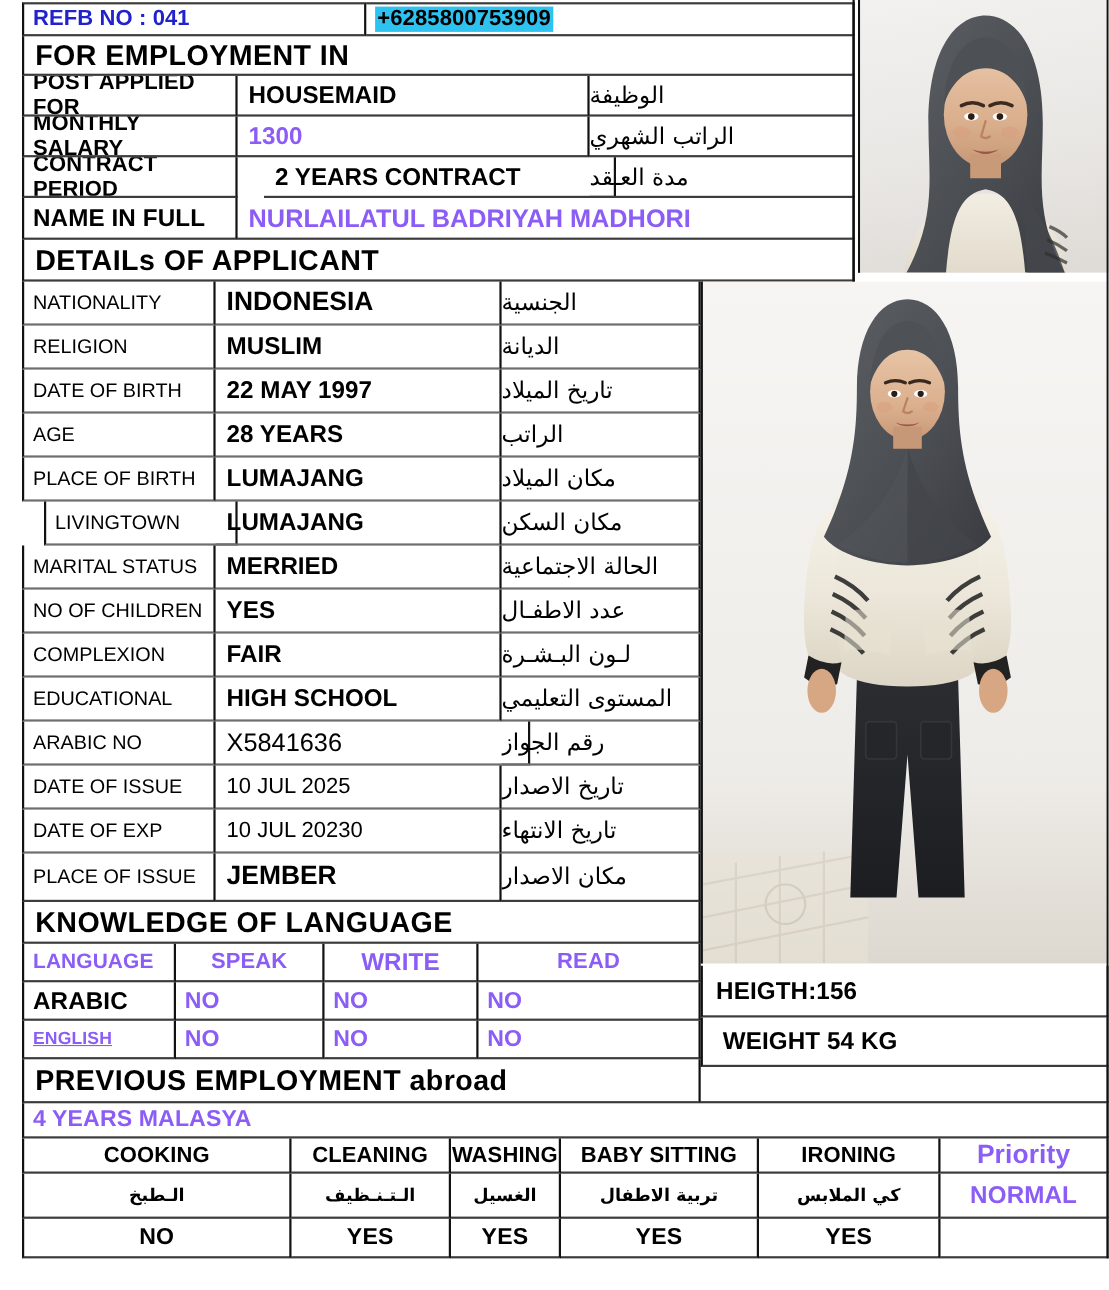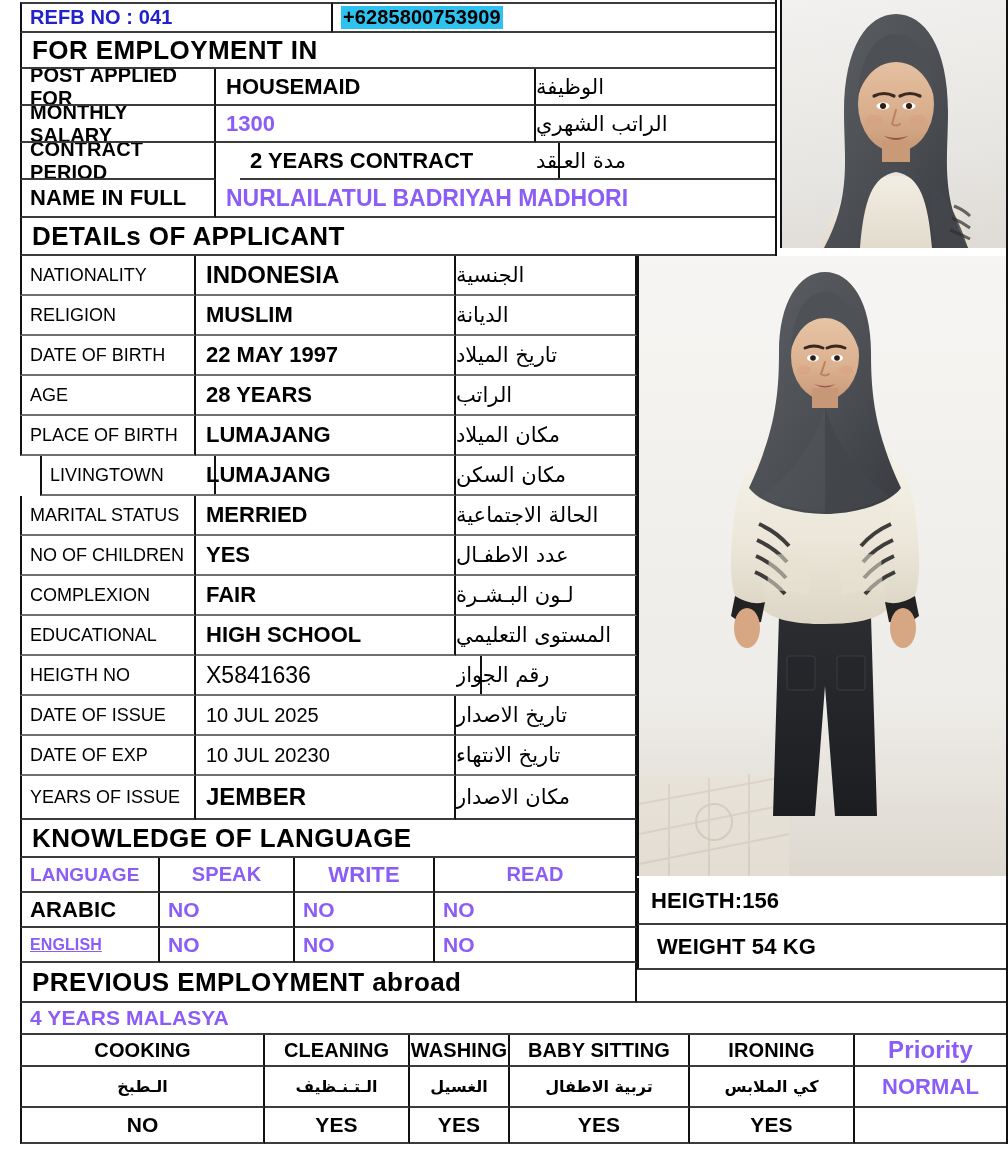--- a/index.html
+++ b/index.html
@@ -196,21 +196,21 @@
     <span class="lbl-thin">EDUCATIONAL</span>
     </div>
   <div class="cell thin-b" style="left:196px;top:616px;width:260px;height:40px;border-right:2px solid #111;">
     <span class="val">HIGH SCHOOL</span>
     </div>
   <div class="cell br thin-b" style="left:456px;top:616px;width:181px;height:40px;">
     <span class="ar">المستوى التعليمي</span>
     </div>
 
   <div class="cell bl thin-b" style="left:20px;top:656px;width:176px;height:40px;border-right:2px solid #111;">
-    <span class="lbl-thin">HEIGTH NO</span>
+    <span class="lbl-thin">ARABIC NO</span>
     </div>
   <div class="cell thin-b" style="left:196px;top:656px;width:286px;height:40px;border-right:2px solid #111;">
     <span class="val-thin" style="font-size:23px;">X5841636</span>
     </div>
   <div class="cell br thin-b" style="left:456px;top:656px;width:181px;height:40px;">
     <span class="ar">رقم الجواز</span>
     </div>
 
   <div class="cell bl thin-b" style="left:20px;top:696px;width:176px;height:40px;border-right:2px solid #111;">
     <span class="lbl-thin">DATE OF ISSUE</span>
@@ -226,21 +226,21 @@
     <span class="lbl-thin">DATE OF EXP</span>
     </div>
   <div class="cell thin-b" style="left:196px;top:736px;width:260px;height:40px;border-right:2px solid #111;">
     <span class="val-thin">10 JUL 20230</span>
     </div>
   <div class="cell br thin-b" style="left:456px;top:736px;width:181px;height:40px;">
     <span class="ar">تاريخ الانتهاء</span>
     </div>
 
   <div class="cell bl bb" style="left:20px;top:776px;width:176px;height:44px;border-right:2px solid #111;">
-    <span class="lbl-thin">YEARS OF ISSUE</span>
+    <span class="lbl-thin">PLACE OF ISSUE</span>
     </div>
   <div class="cell bb" style="left:196px;top:776px;width:260px;height:44px;border-right:2px solid #111;">
     <span class="val" style="font-size:24px;">JEMBER</span>
     </div>
   <div class="cell br bb" style="left:456px;top:776px;width:181px;height:44px;">
     <span class="ar">مكان الاصدار</span>
     </div>
 
   <div class="cell bl bb" style="left:20px;top:820px;width:617px;height:38px;border-right:2px solid #111;">
     <span class="sect">KNOWLEDGE OF LANGUAGE</span>

